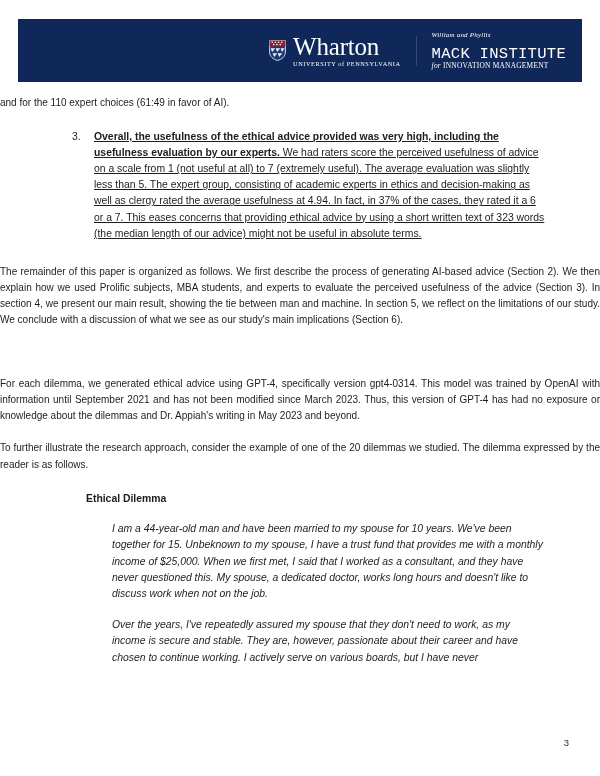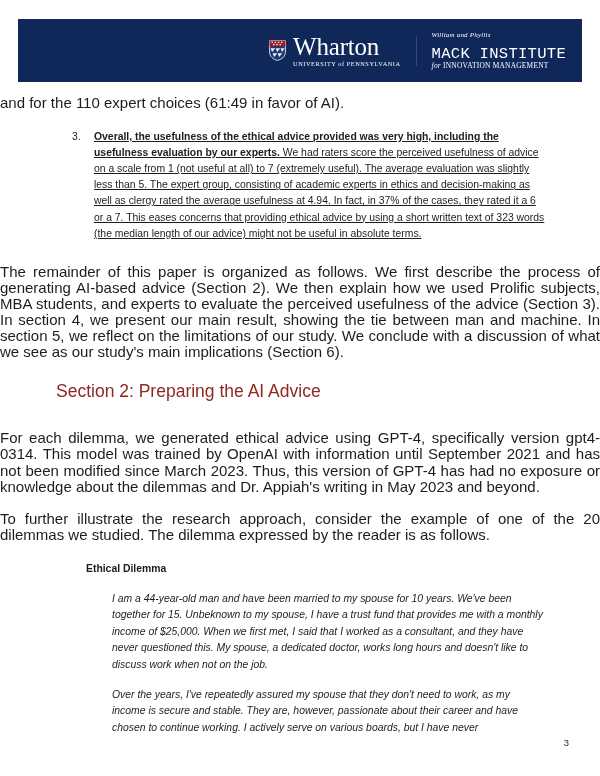--- a/index.html
+++ b/index.html
@@ -103,21 +103,21 @@
   .page-content {
     position: absolute;
     left: 0;
     top: 95px;
     width: 600px;
   }
   .col {
     margin: 0 55px 0 86px;
   }
   p.body-text {
-    font-size: 15px;
+    font-size: 10px;
     line-height: 16.1px;
     margin: 0;
     text-align: justify;
     color: #1d1d1d;
   }
   p.left-text {
     text-align: left;
   }
   .gap-12 { height: 12px; }
   .gap-14 { height: 14px; }
@@ -238,21 +238,20 @@
     <div class="num-marker">3.</div>
     <div class="num-body"><b>Overall, the usefulness of the ethical advice provided was very high, including the usefulness evaluation by our experts.</b><span> We had raters score the perceived usefulness of advice on a scale from 1 (not useful at all) to 7 (extremely useful). The average evaluation was slightly less than 5. The expert group, consisting of academic experts in ethics and decision-making as well as clergy rated the average usefulness at 4.94. In fact, in 37% of the cases, they rated it a 6 or a 7. This eases concerns that providing ethical advice by using a short written text of 323 words (the median length of our advice) might not be useful in absolute terms.</span></div>
   </div>
 
   <div class="gap-22"></div>
 
   <p class="body-text col-narrow">The remainder of this paper is organized as follows. We first describe the process of generating AI-based advice (Section 2). We then explain how we used Prolific subjects, MBA students, and experts to evaluate the perceived usefulness of the advice (Section 3). In section 4, we present our main result, showing the tie between man and machine. In section 5, we reflect on the limitations of our study. We conclude with a discussion of what we see as our study's main implications (Section 6).</p>
 
   <div class="gap-20"></div>
 
-  <h2 class="section-heading">Section 2: Preparing the AI Advice</h2>
 
   <div class="gap-12"></div>
 
 
   <div class="gap-16"></div>
 
   <p class="body-text col-narrow">For each dilemma, we generated ethical advice using GPT-4, specifically version gpt4-0314. This model was trained by OpenAI with information until September 2021 and has not been modified since March 2023. Thus, this version of GPT-4 has had no exposure or knowledge about the dilemmas and Dr. Appiah's writing in May 2023 and beyond.</p>
 
   <div class="gap-16"></div>
 

